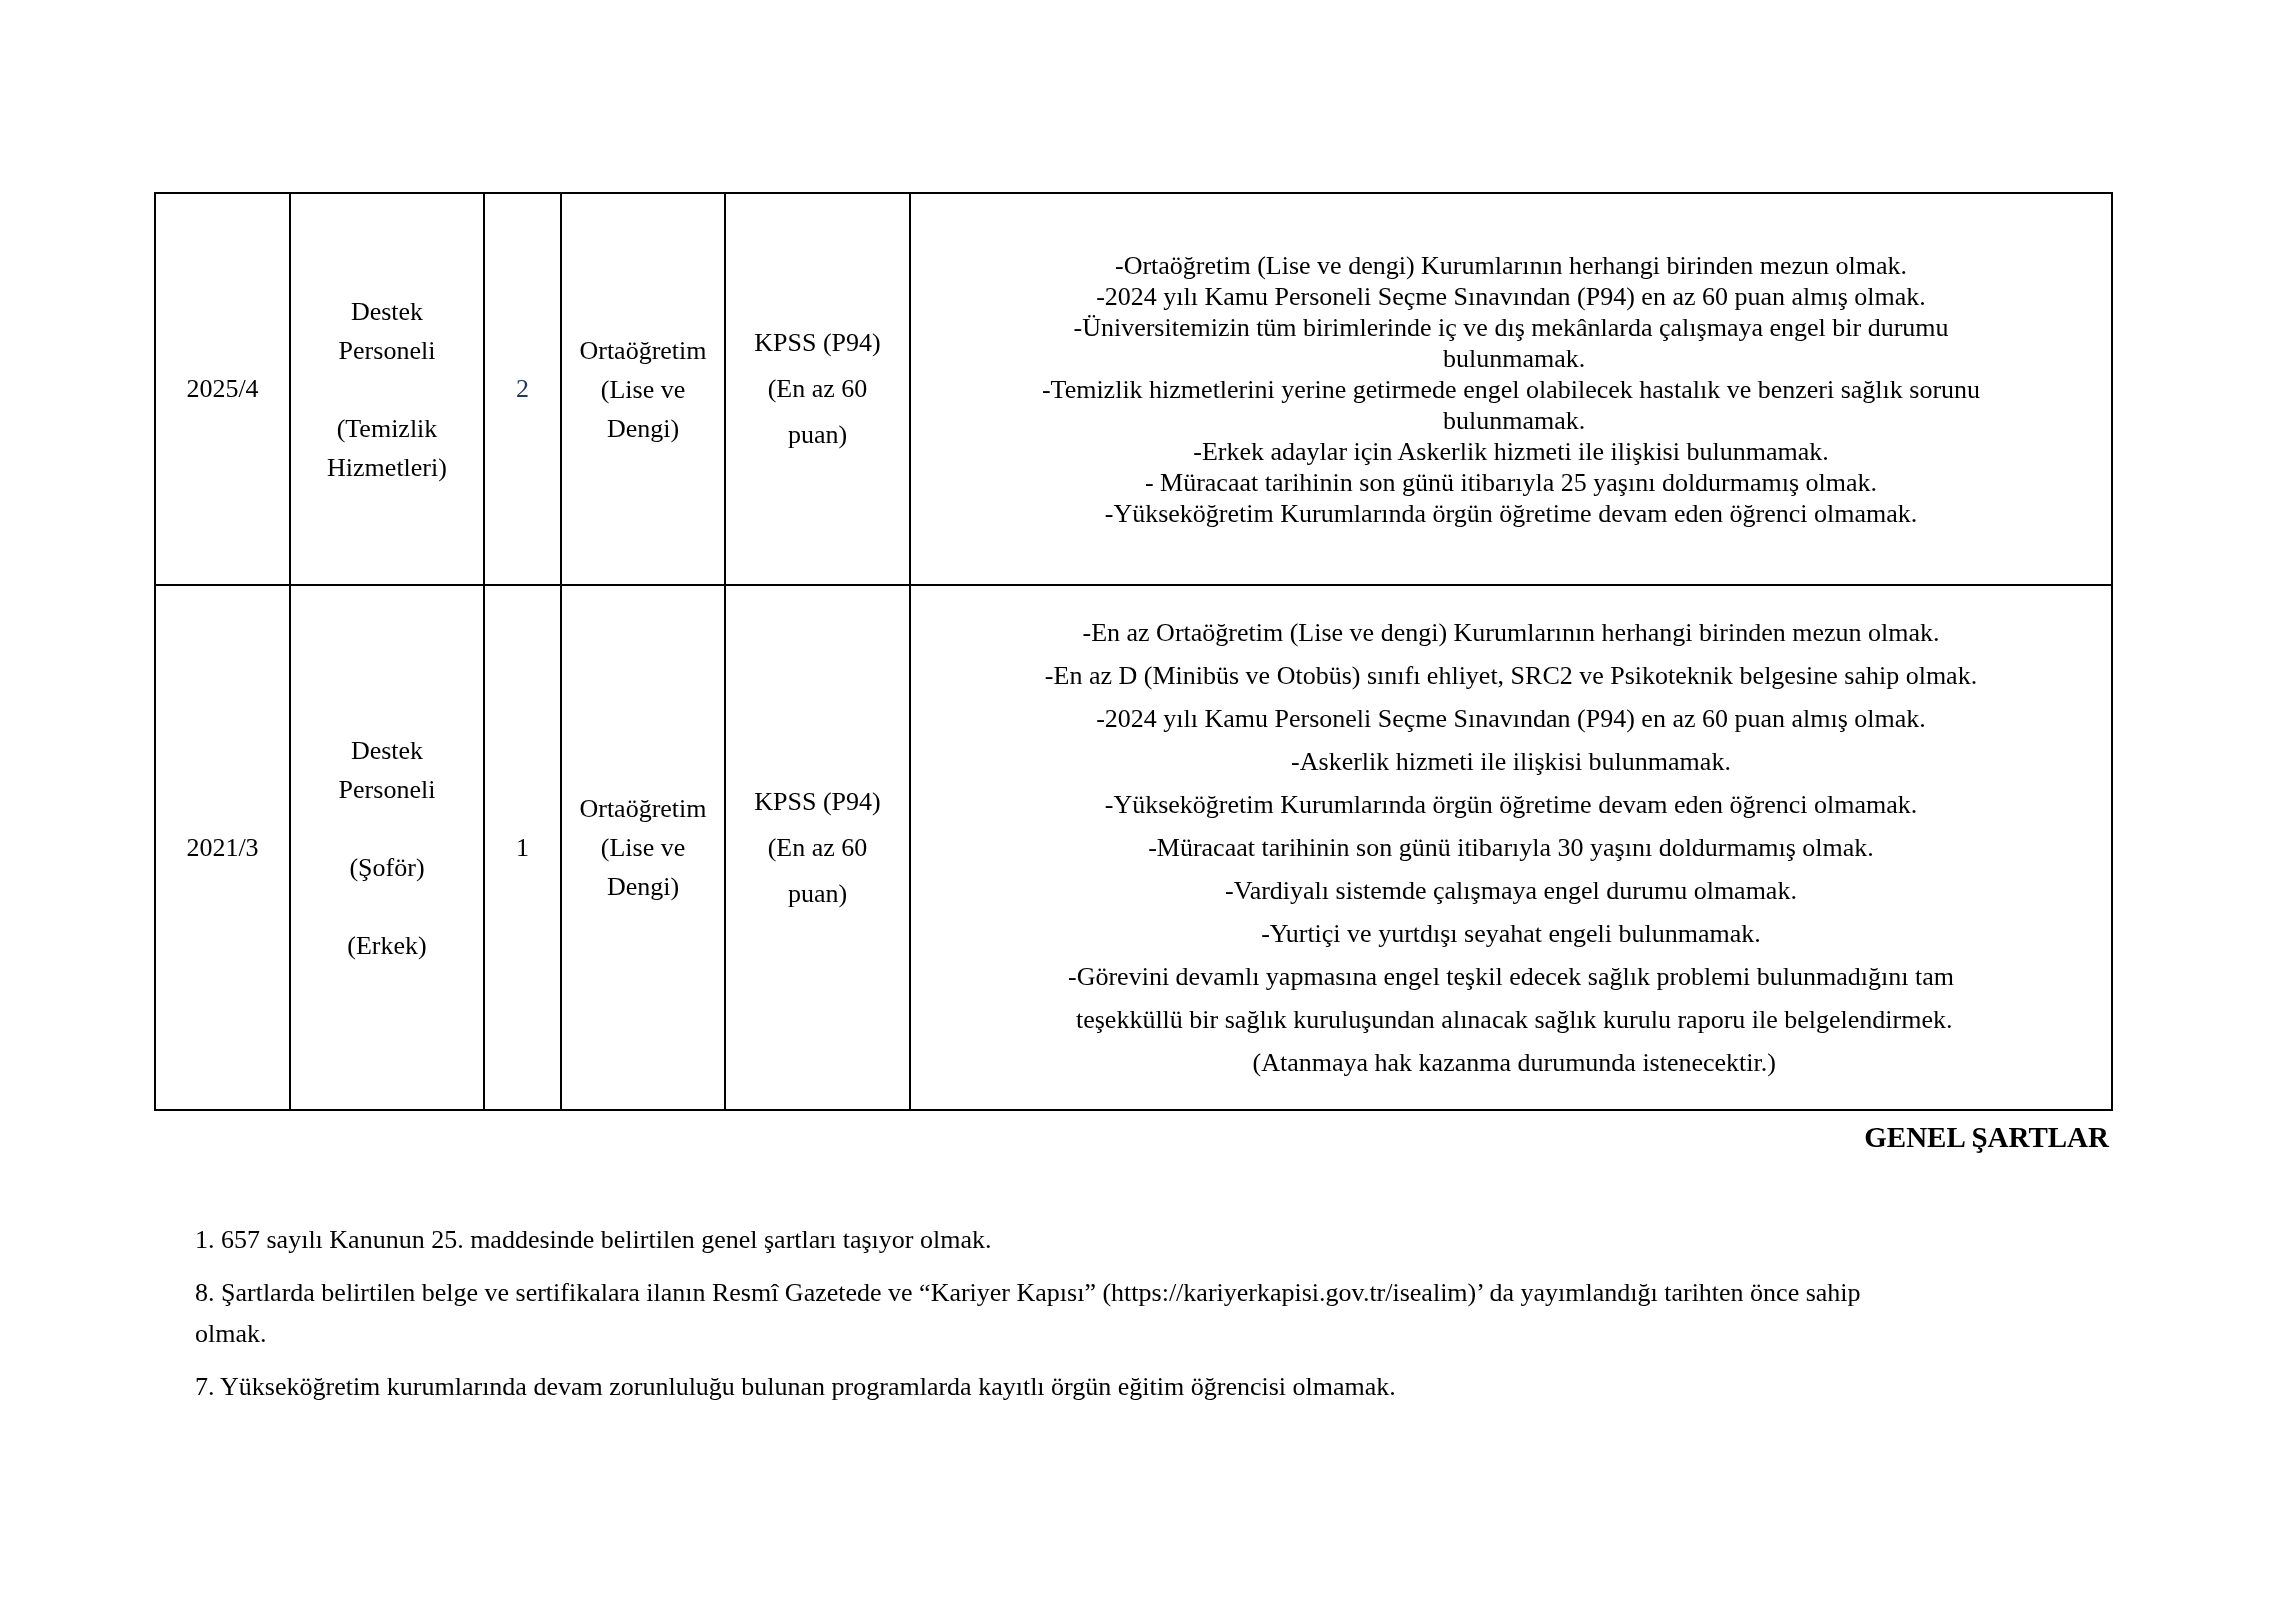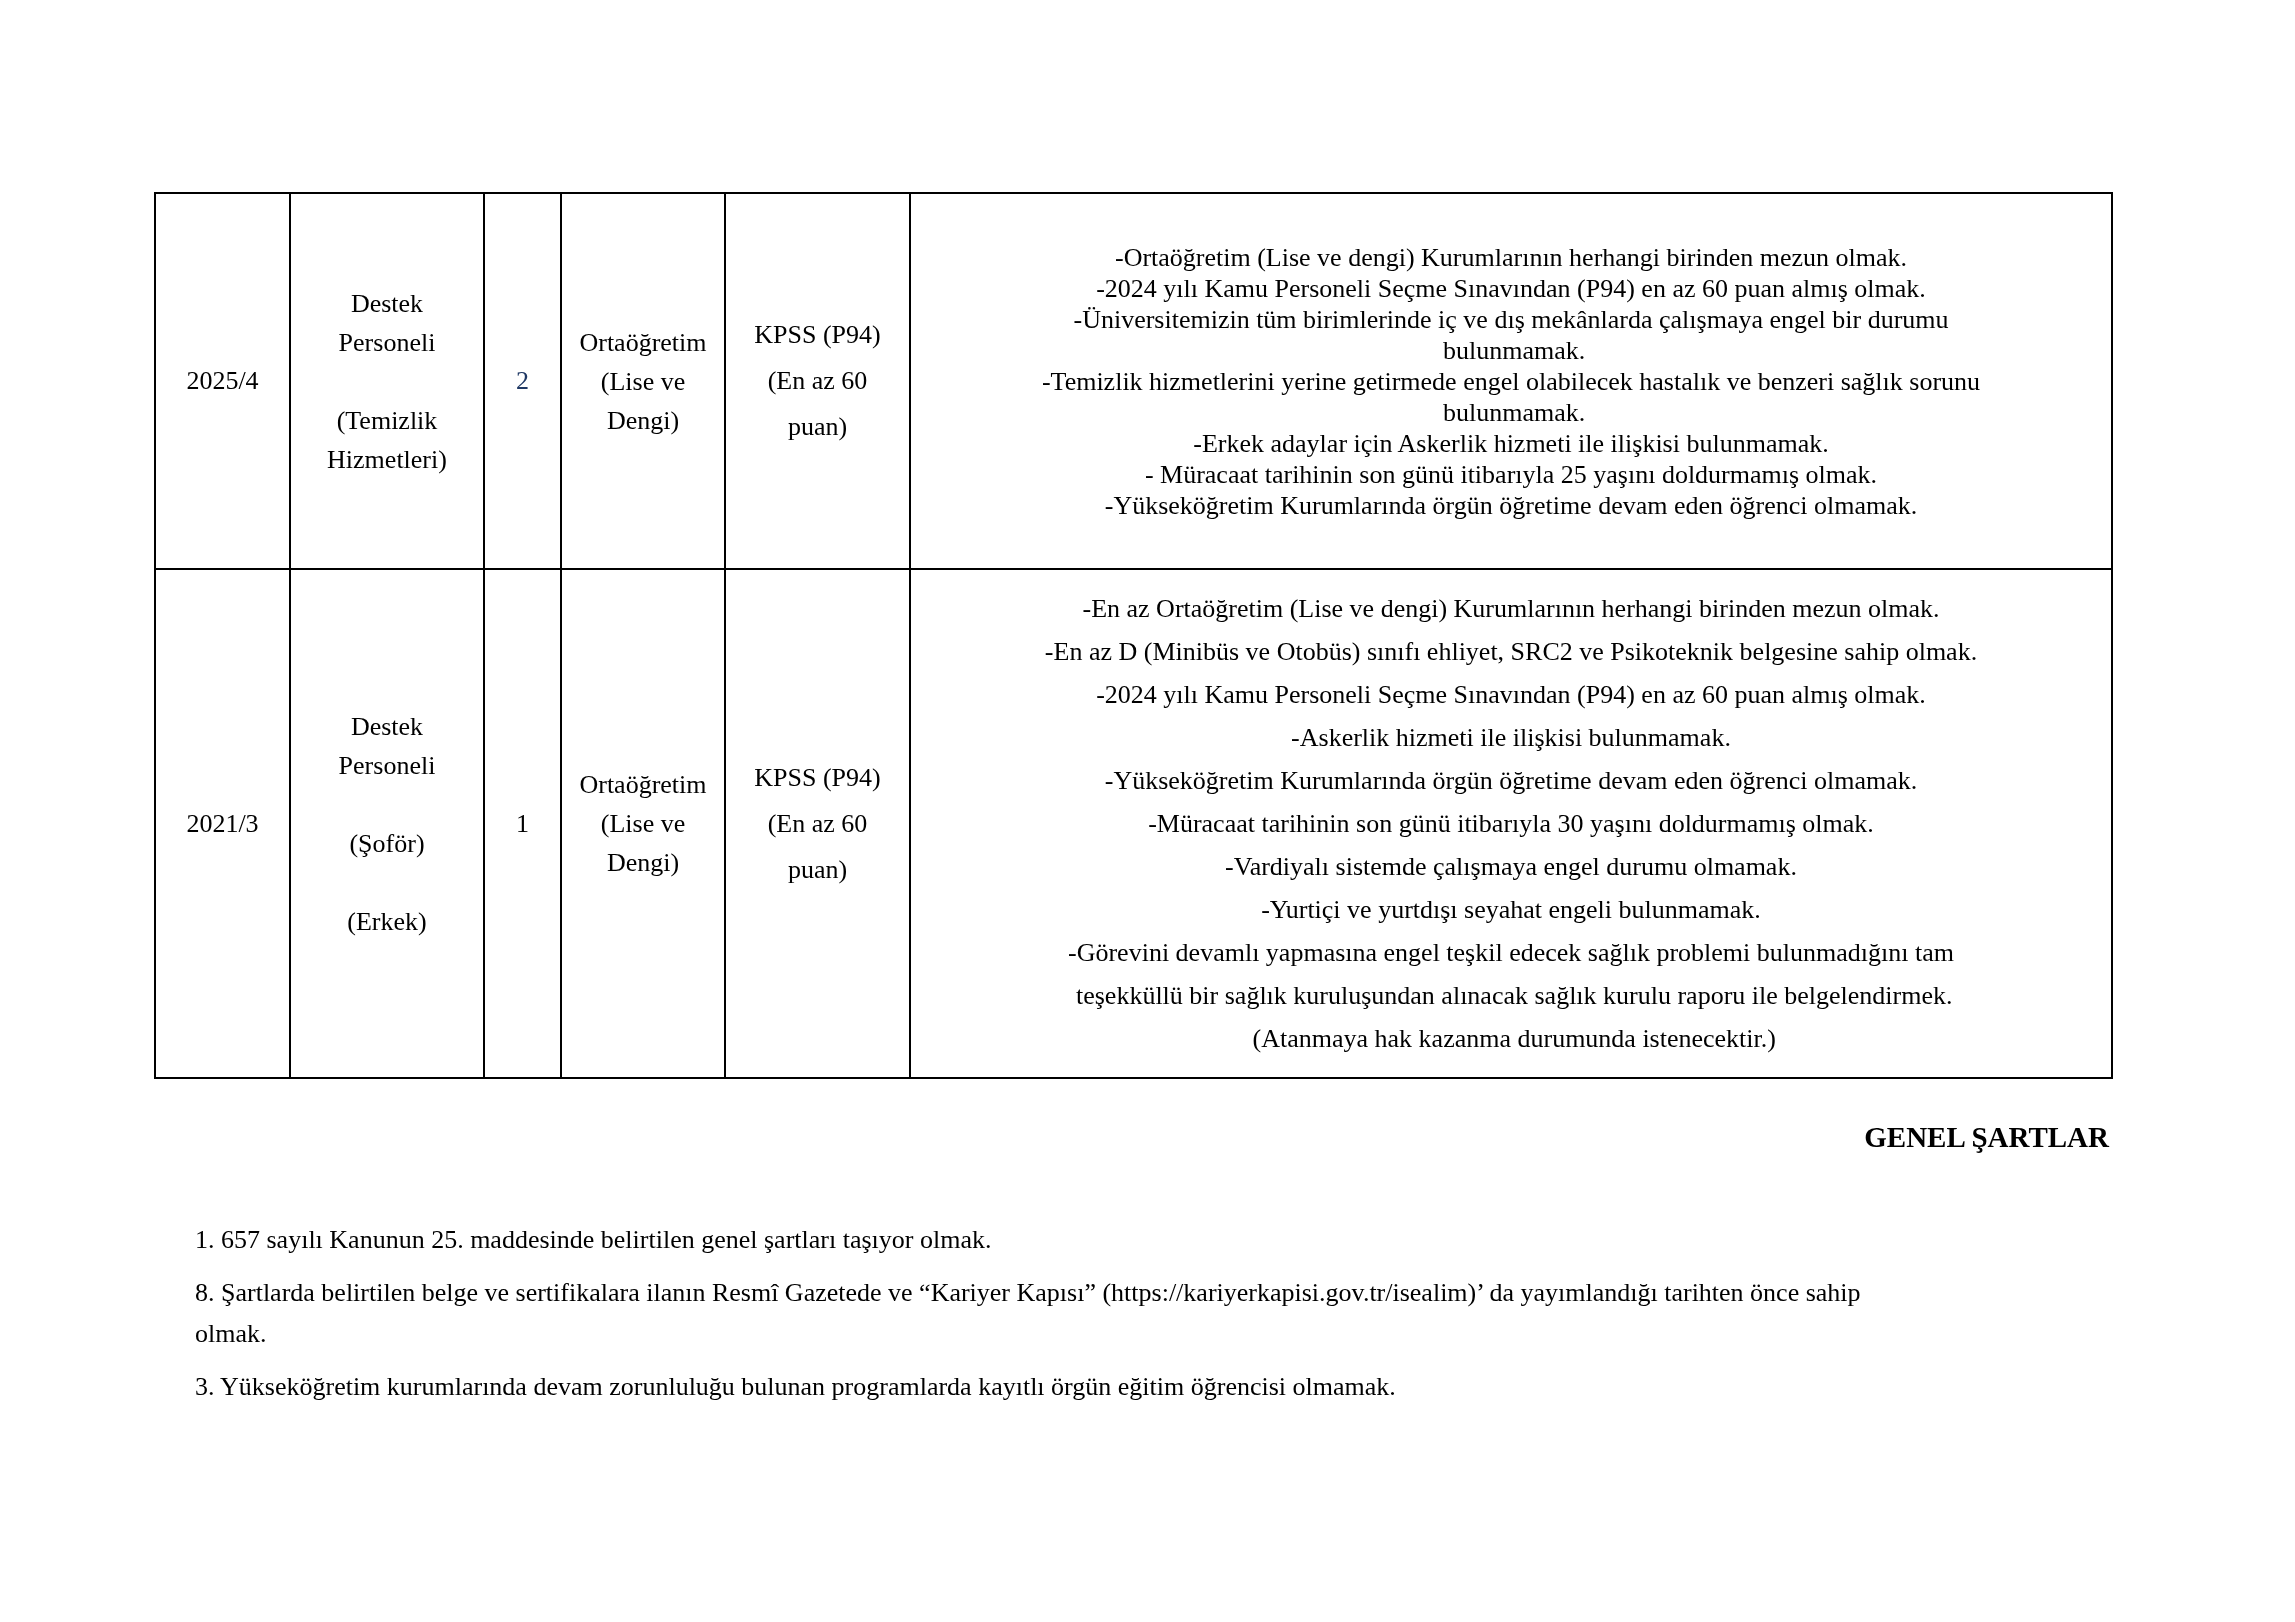--- a/index.html
+++ b/index.html
@@ -24,21 +24,21 @@
     left: 154px;
     top: 192px;
     width: 1957px;
     border-collapse: collapse;
     table-layout: fixed;
   }
   table.doc td {
     border: 2px solid #000000;
     vertical-align: middle;
     text-align: center;
-    padding: 0;
+    padding: 8px;
     overflow: hidden;
   }
   tr.r1 td { height: 374px; }
   tr.r2 td { height: 507px; }
 
   col.col-ilan   { width: 135px; }
   col.col-unvan  { width: 194px; }
   col.col-adet   { width: 77px; }
   col.col-egitim { width: 164px; }
   col.col-kpss   { width: 185px; }
@@ -147,17 +147,17 @@
  (Atanmaya hak kazanma durumunda istenecektir.)</td>
       </tr>
     </tbody>
   </table>
 
   <section class="general">
     <h2 class="g-title">GENEL ŞARTLAR</h2>
     <p class="g-item">1. 657 sayılı Kanunun 25. maddesinde belirtilen genel şartları taşıyor olmak.</p>
     <p class="g-item">8. Şartlarda belirtilen belge ve sertifikalara ilanın Resmî Gazetede ve “Kariyer Kapısı” (https://kariyerkapisi.gov.tr/isealim)’ da yayımlandığı tarihten önce sahip
 olmak.</p>
-    <p class="g-item">3. Yükseköğretim kurumlarında devam zorunluluğu bulunan programlarda kayıtlı örgün eğitim öğrencisi olmamak.</p>
+    <p class="g-item">7. Yükseköğretim kurumlarında devam zorunluluğu bulunan programlarda kayıtlı örgün eğitim öğrencisi olmamak.</p>
   </section>
 
 </div>
 
 
 </body></html>

